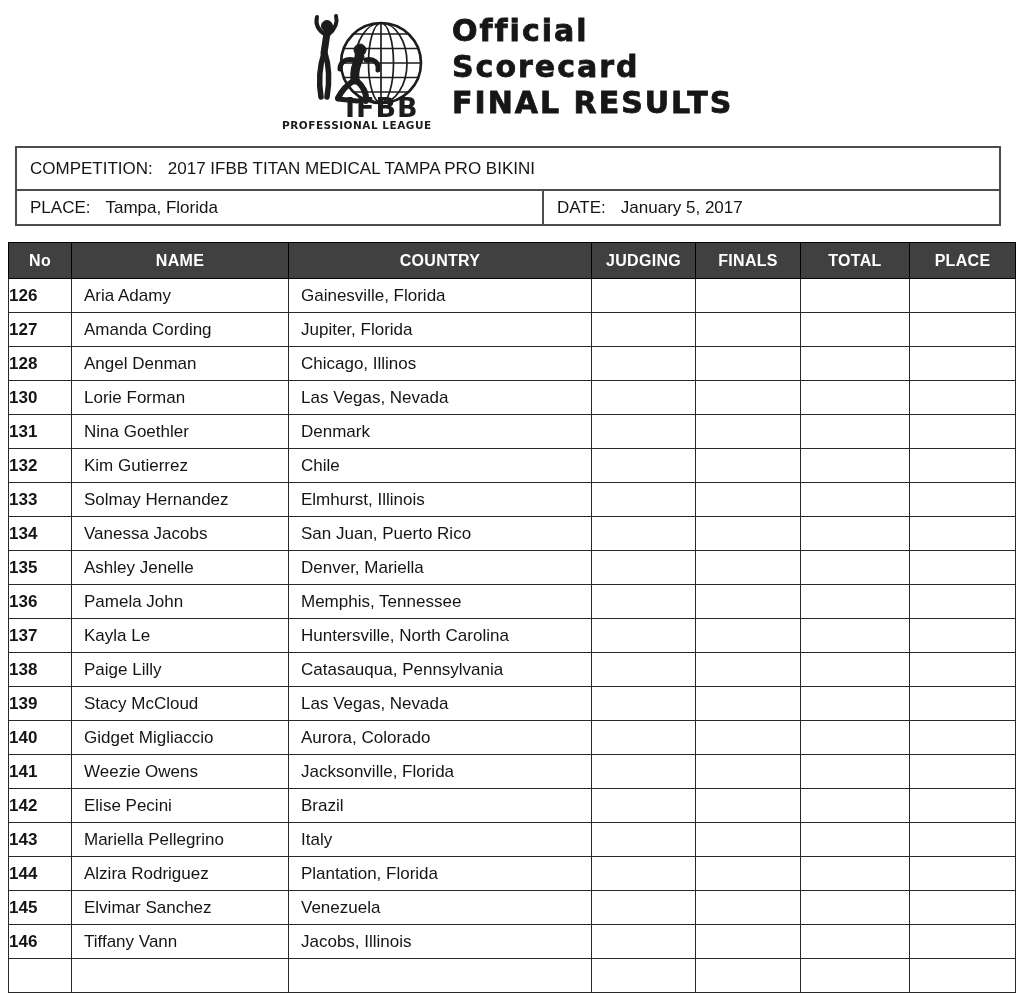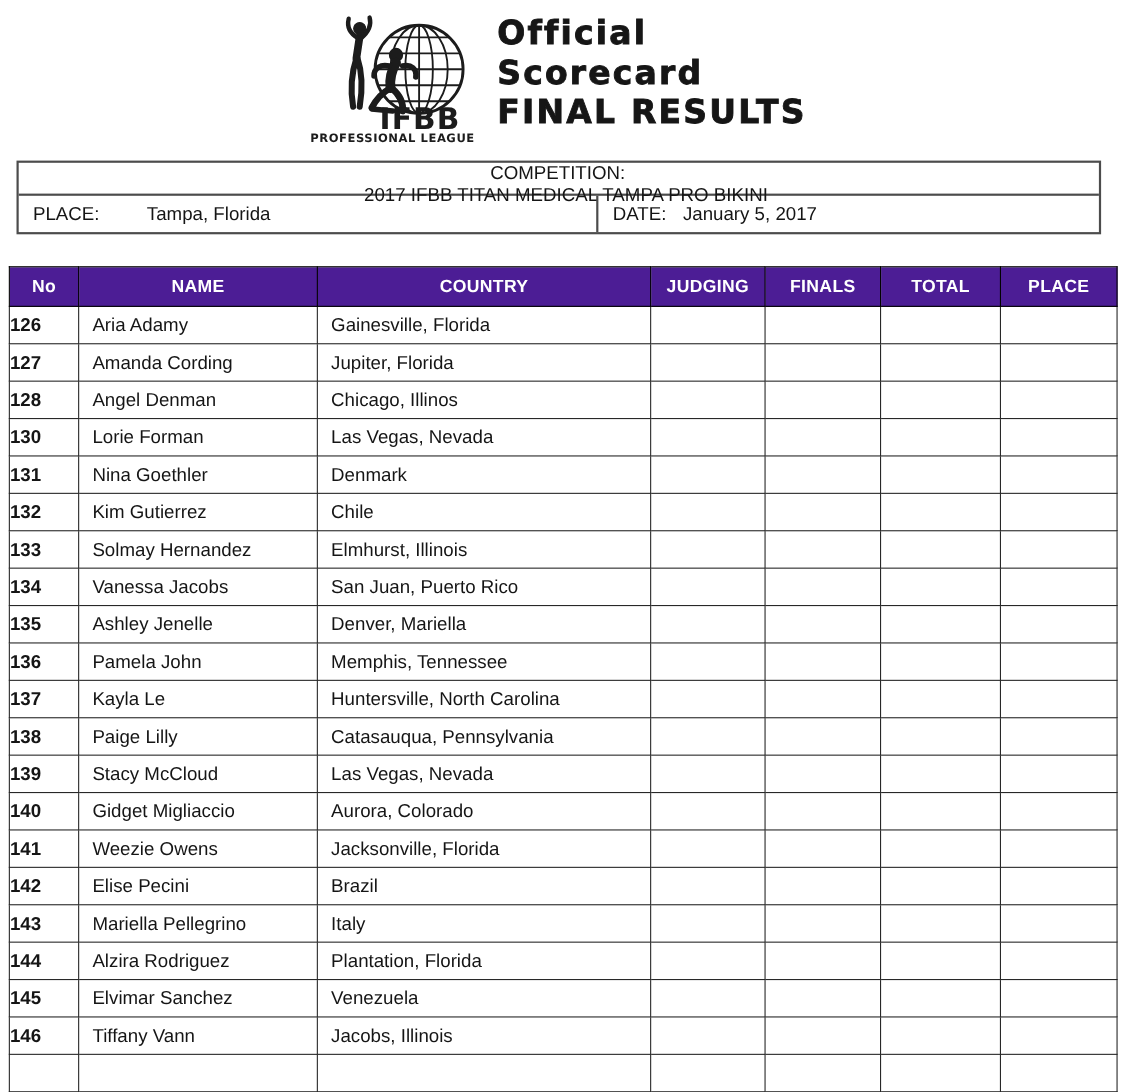--- a/index.html
+++ b/index.html
@@ -34,58 +34,56 @@
     position: absolute;
     left: 15px;
     top: 146px;
     width: 986px;
     border: 2px solid #4c4c4c;
     box-sizing: border-box;
     font-size: 17px;
     color: #151515;
   }
   .info-row-top {
-    height: 30px;
+    height: 43px;
     border-bottom: 2px solid #4c4c4c;
     display: flex;
     align-items: center;
     padding-left: 13px;
     box-sizing: border-box;
-    flex-direction: column;
   }
   .info-row-bottom { height: 33px; display: flex; }
   .info-cell-place {
     width: 527px;
     border-right: 2px solid #4c4c4c;
     display: flex;
     align-items: center;
     padding-left: 13px;
     box-sizing: border-box;
-    gap: 28px;
   }
   .info-cell-date {
     flex: 1;
     display: flex;
     align-items: center;
     padding-left: 13px;
     box-sizing: border-box;
   }
   .info-label { margin-right: 15px; }
 
   
   table.results {
     position: absolute;
     left: 8px;
     top: 242px;
     width: 1007px;
     border-collapse: collapse;
     table-layout: fixed;
   }
   table.results th {
-    background: #4c1d95;
+    background: #404040;
     color: #ffffff;
     height: 35px;
     font-size: 16px;
     font-weight: 600;
     letter-spacing: 0.3px;
     border: 1px solid #020202;
     padding: 0;
     text-align: center;
   }
   table.results td {

